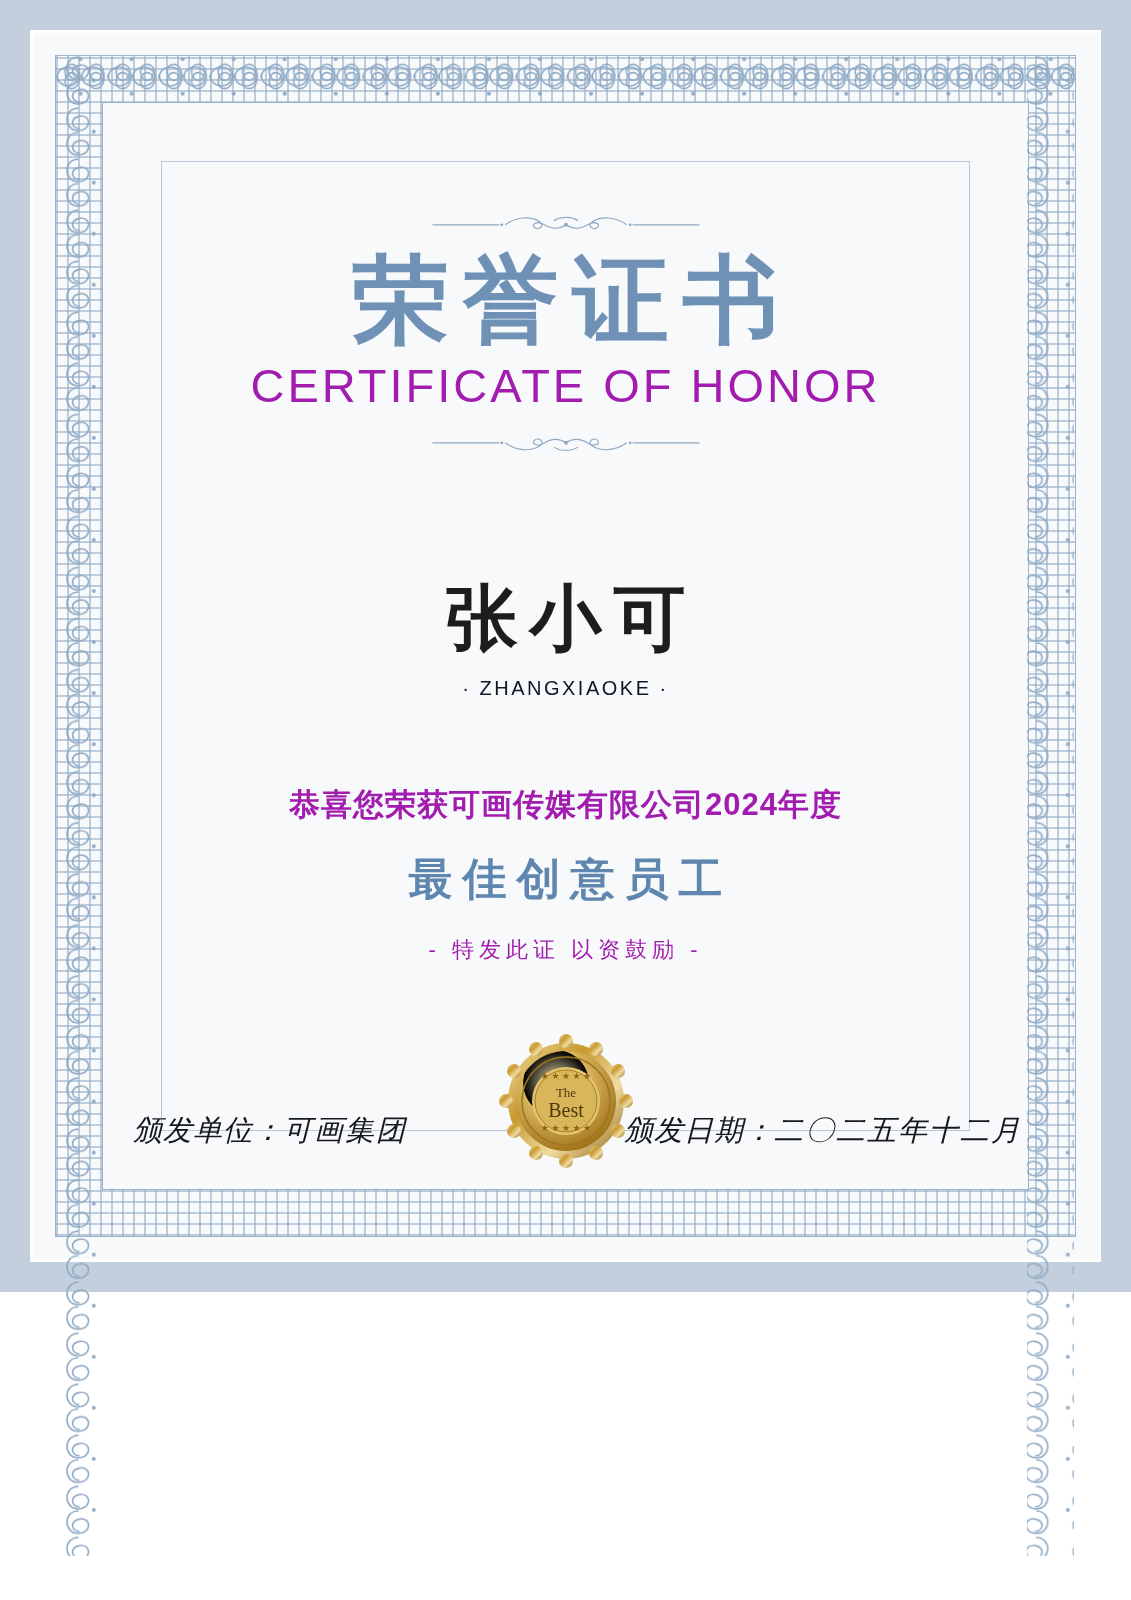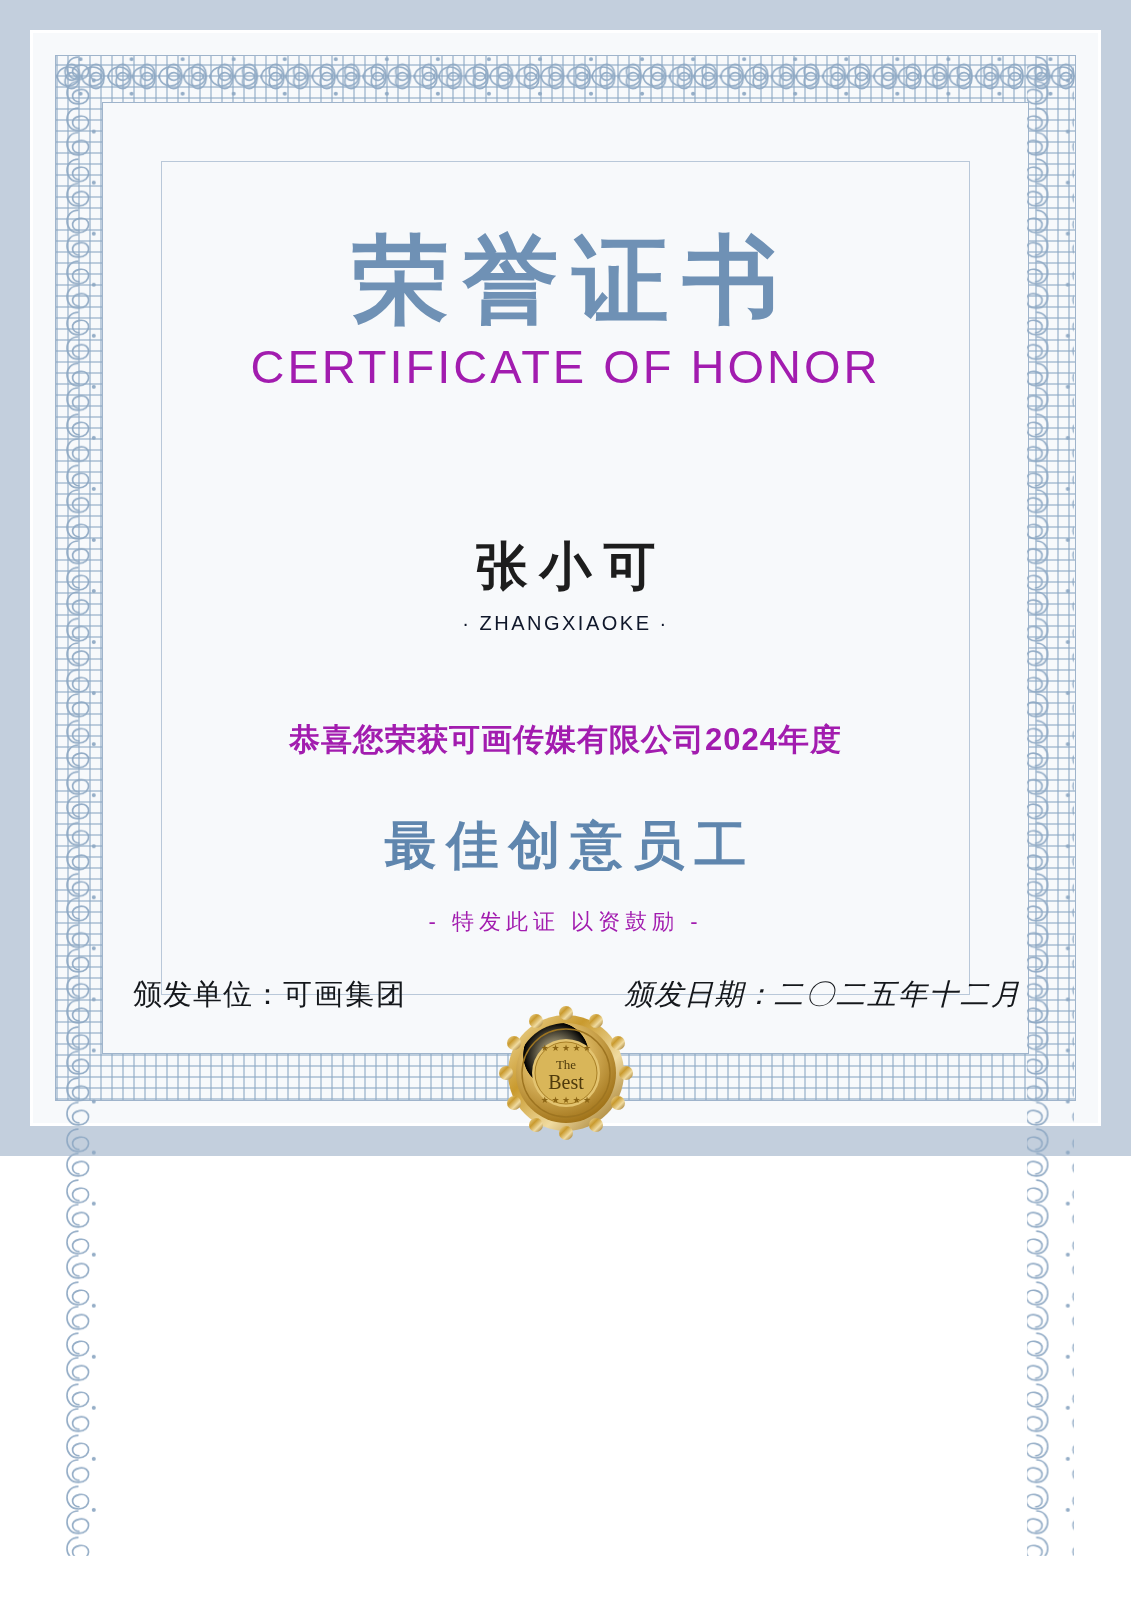--- a/index.html
+++ b/index.html
@@ -11,21 +11,21 @@
     width: 1131px;
     height: 1600px;
     font-family: "Liberation Sans", sans-serif;
     overflow: hidden;
   }
 
   
   .page {
     position: relative;
     width: 1131px;
-    height: 1156px;
+    height: 1292px;
     background: #c3cfdd;
     box-sizing: border-box;
   }
 
   
   .white-frame {
     position: absolute;
     left: 30px;
     top: 30px;
     right: 30px;
@@ -120,21 +120,21 @@
     font-family: "Liberation Sans", sans-serif;
     font-size: 47px;
     letter-spacing: 3px;
     color: #a21caf;
     font-weight: 400;
   }
 
   .recipient-name {
     margin-top: 118px;
     font-family: "Liberation Sans", sans-serif;
-    font-size: 52px;
+    font-size: 72px;
     font-weight: bold;
     letter-spacing: 12px;
     text-indent: 12px;
     color: #1d1d1d;
   }
   .recipient-pinyin {
     margin-top: 10px;
     font-size: 20px;
     letter-spacing: 2.5px;
     color: #0f172a;
@@ -142,23 +142,23 @@
 
   .citation {
     margin-top: 84px;
     font-size: 31px;
     font-weight: bold;
     letter-spacing: 1px;
     color: #a21caf;
   }
 
   .award {
-    margin-top: 50px;
+    margin-top: 24px;
     font-family: "Liberation Serif", serif;
-    font-size: 52px;
+    font-size: 44px;
     font-weight: bold;
     letter-spacing: 10px;
     text-indent: 10px;
     color: #5f86ae;
   }
 
   .note {
     margin-top: 26px;
     font-size: 22px;
     letter-spacing: 5px;
@@ -182,21 +182,21 @@
     display: flex;
     justify-content: space-between;
     align-items: baseline;
     font-family: "Liberation Serif", serif;
     font-size: 29px;
     color: #15181c;
   }
   .footer .field { white-space: nowrap; }
   .footer .field .label { letter-spacing: 1px; }
   .footer .field .value { letter-spacing: 2px; }
-  .footer .left { margin-left: 40px; }
+  .footer .left { margin-left: 40px; font-style: italic; }
   .footer .right { margin-right: 16px; font-style: italic; }
 </style>
 </head>
 <body>
 
 <div class="page">
 
   <div class="white-frame">
 
     <div class="ornament-band">

